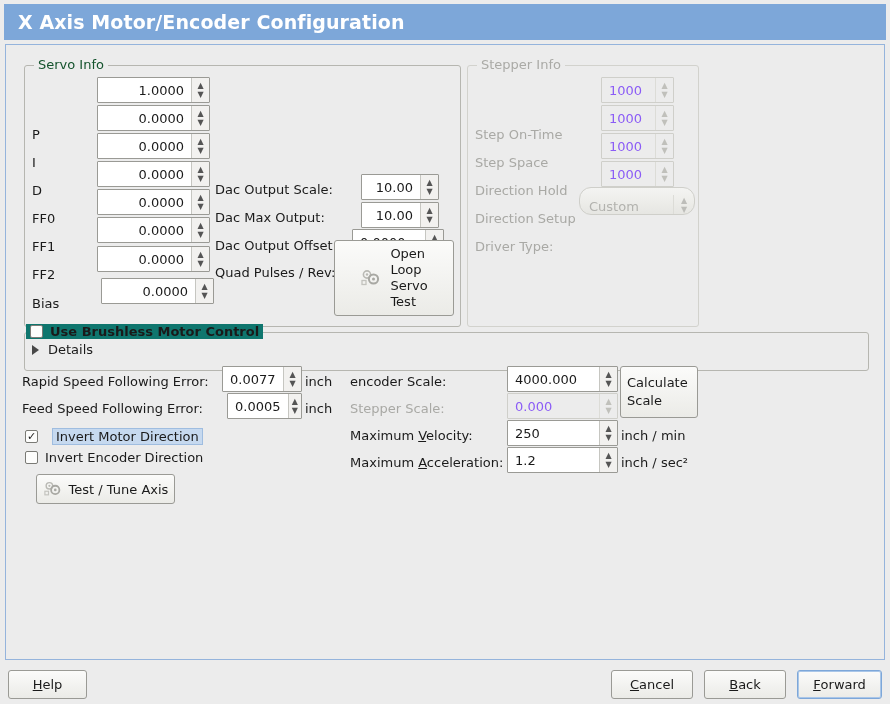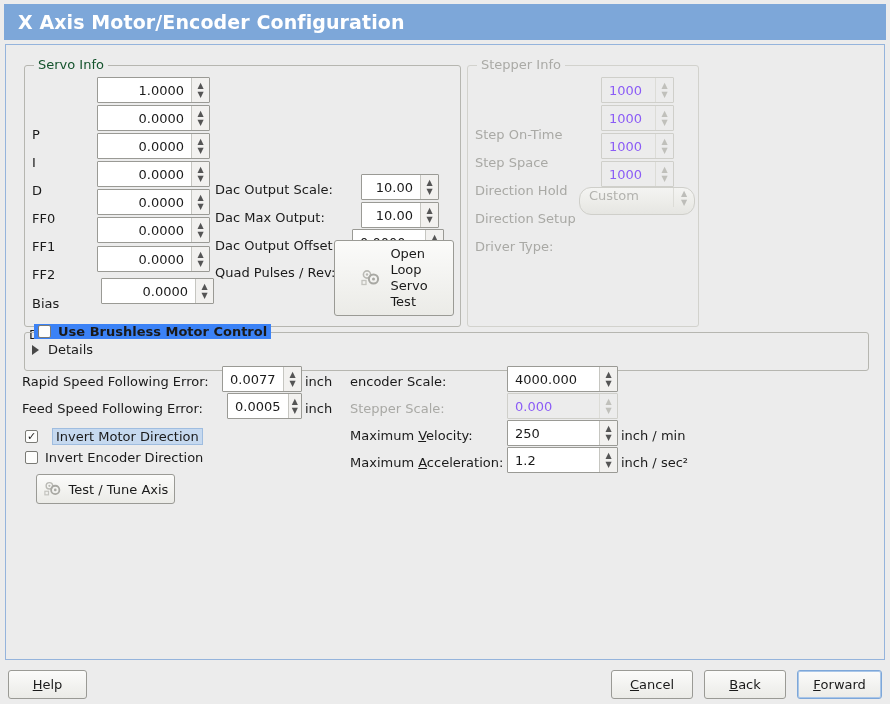--- a/index.html
+++ b/index.html
@@ -62,21 +62,21 @@
     display:block;font-size:8px;line-height:9px;color:#555;
     font-family:"DejaVu Sans",sans-serif;
   }
   .spin.disabled{background:#ececec;border-color:#cfcfca;}
   .spin.disabled .val{background:#ececec;color:#8b5cf6;border-right-color:#dcdcd7;}
   .spin.disabled .steps{background:#ececec;}
   .spin.disabled .steps span{color:#c0c0bb;}
 
   
   .combo{position:absolute;height:28px;box-sizing:border-box;
-    display:flex;align-items:flex-start;
+    display:flex;align-items:flex-end;
     border:1px solid #cfcfca;border-radius:12px;
     background:linear-gradient(#f4f4f2,#e6e6e2);}
   .combo .ctext{flex:1;padding-left:9px;font-size:13px;color:#b2b2ae;}
   .combo .carrow{width:20px;text-align:center;border-left:1px solid #dcdcd7;
     font-size:8px;line-height:9px;color:#bdbdb9;padding-top:1px;}
   .combo .carrow span{display:block;}
 
   
   .btn{position:absolute;box-sizing:border-box;
     border:1px solid #9a9a95;border-radius:3px;
@@ -281,21 +281,21 @@
     <div class="combo" style="left:573px;top:142px;width:116px;">
       <div class="ctext">Custom</div>
       <div class="carrow">
           <span>▲</span>
           <span>▼</span>
         </div>
     </div>
 
     <div class="frame" style="left:18px;top:287px;width:845px;height:39px;">
     </div>
-    <div class="check" style="left:28px;top:279px;background:#3b82f6;padding:0 4px;">
+    <div class="check" style="left:20px;top:279px;background:#0f766e;padding:0 4px;">
       <span class="box"></span>
       <span class="ctl" style="font-weight:bold;">Use Brushless Motor Control</span>
     </div>
     <div class="expander" style="left:26px;top:297px;">
       <span class="tri"></span>
       <span class="etext">Details</span>
     </div>
 
     <div class="lbl" style="left:16px;top:329px;">Rapid Speed Following Error:</div>
     <div class="spin left" style="left:216px;top:321px;width:80px;">
@@ -350,20 +350,24 @@
 
     <div class="lbl dim" style="left:344px;top:356px;">Stepper Scale:</div>
     <div class="spin left disabled" style="left:501px;top:348px;width:111px;">
       <div class="val">0.000</div>
       <div class="steps">
           <span>▲</span>
           <span>▼</span>
         </div>
     </div>
 
+    <div class="btn" style="left:614px;top:321px;width:78px;height:52px;flex-direction:column;align-items:flex-start;padding-left:6px;line-height:18px;">
+      <span>Calculate</span>
+      <span>Scale</span>
+    </div>
 
     <div class="lbl" style="left:344px;top:383px;">
       <span>Maximum </span><u>V</u><span>elocity:</span>
     </div>
     <div class="spin left" style="left:501px;top:375px;width:111px;">
       <div class="val">250</div>
       <div class="steps">
           <span>▲</span>
           <span>▼</span>
         </div>

